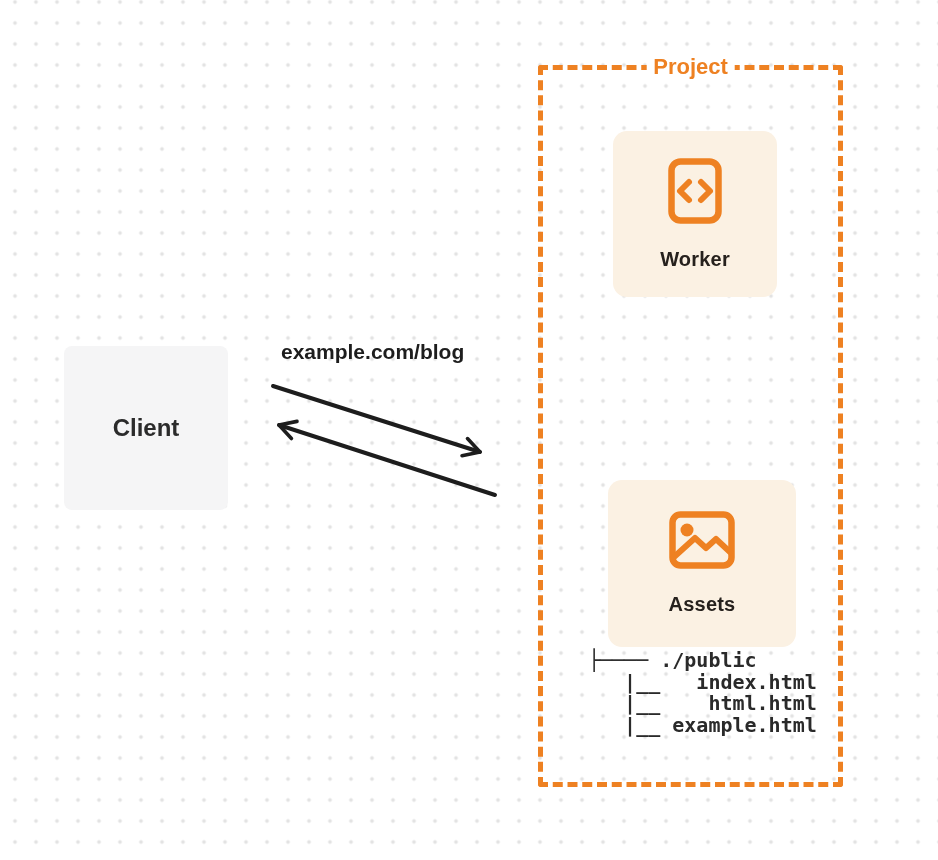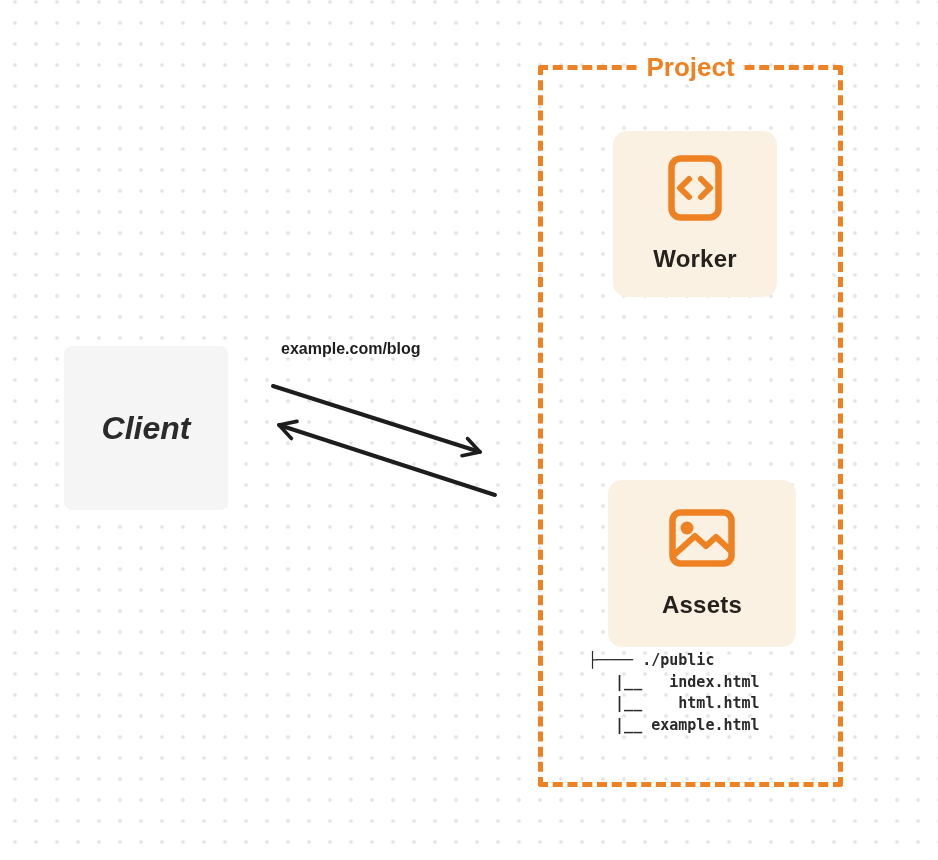--- a/index.html
+++ b/index.html
@@ -24,82 +24,81 @@
     box-sizing: border-box;
     border: 5px dashed #ee8122;
     border-radius: 3px;
   }
   .project-label {
     position: absolute;
     top: -17px; left: 50%;
     transform: translateX(-50%);
     background: #ffffff;
     padding: 0 7px;
-    font-size: 26px;
+    font-size: 22px;
     font-weight: 700;
     line-height: 28px;
     color: #ee8122;
     white-space: nowrap;
   }
 
   
   .card {
     position: absolute;
     background: #fbf1e3;
     border-radius: 14px;
     display: flex;
     flex-direction: column;
     align-items: center;
     justify-content: center;
     gap: 24px;
   }
   .worker-card { left: 613px; top: 131px; width: 164px; height: 166px; }
   .assets-card { left: 608px; top: 480px; width: 188px; height: 167px; }
   .card-label {
-    font-size: 24px;
+    font-size: 20px;
     font-weight: 700;
     color: #26211d;
     letter-spacing: 0.2px;
   }
 
   
   .client-box {
     position: absolute;
     left: 64px; top: 346px;
     width: 164px; height: 164px;
     background: #f5f5f6;
     border-radius: 8px;
     display: flex;
     align-items: center;
     justify-content: center;
   }
   .client-label {
-    font-size: 32px;
+    font-size: 24px;
     font-weight: 700;
     color: #2b2b2b;
-    font-style: italic;
   }
 
   
   .request-label {
     position: absolute;
     left: 281px; top: 340px;
-    font-size: 16px;
+    font-size: 21px;
     font-weight: 700;
     color: #1d1d1d;
     white-space: nowrap;
   }
   .arrows { position: absolute; left: 250px; top: 375px; }
 
   
   .file-tree {
     position: absolute;
     left: 588px; top: 650px;
     font-family: "DejaVu Sans Mono", "Liberation Mono", monospace;
-    font-size: 15px;
+    font-size: 20px;
     line-height: 21.5px;
     font-weight: 600;
     color: #2a2a2a;
   }
   .tree-line { white-space: pre; }
 </style>
 </head>
 <body>
 
 <div class="canvas">

